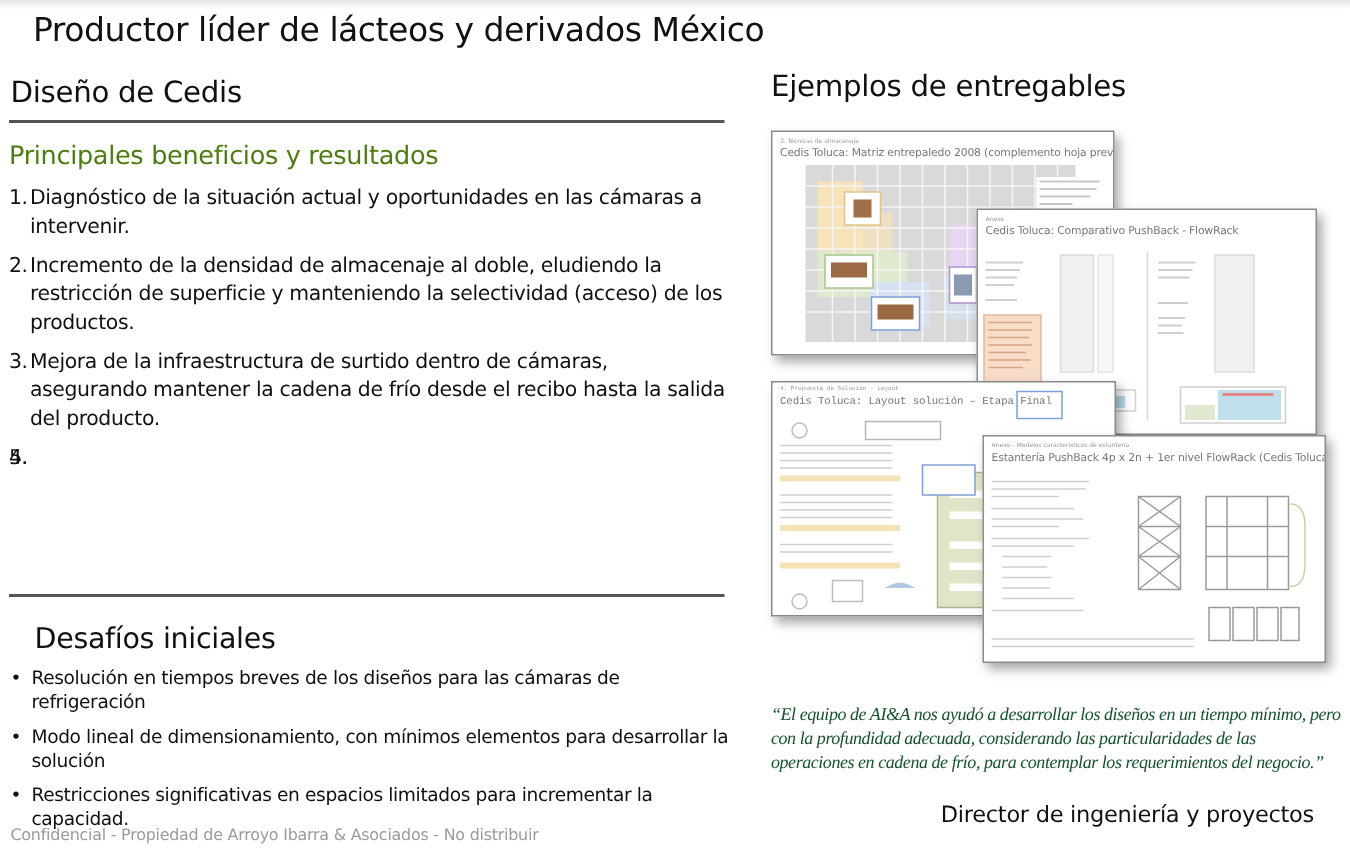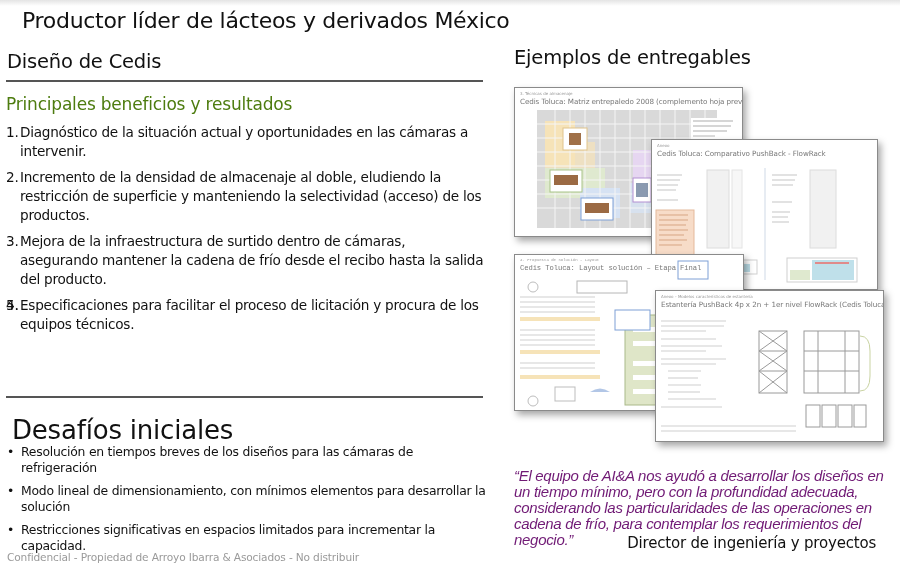--- a/index.html
+++ b/index.html
@@ -29,46 +29,46 @@
 
   .footer { position: absolute; left: 7px; top: 551px; font-size: 10.6px; color: #9a9a9a; letter-spacing: -0.15px; white-space: nowrap; }
 
   .thumb { position: absolute; background: #fff; border: 1px solid #8a8a8a;
     box-shadow: 3px 4px 7px rgba(0,0,0,0.35); overflow: hidden; filter: blur(0.45px); }
   .thumb .t-sup { position: absolute; left: 5px; top: 3px; font-size: 4px; color: #999; white-space: nowrap; }
   .thumb .t-title { position: absolute; left: 5px; top: 9px; font-size: 7.2px; color: #777; white-space: nowrap; letter-spacing: -0.1px; }
   .thumb svg { position: absolute; left: 0; top: 0; }
 
   .quote { position: absolute; left: 514px; top: 468px; width: 380px; font-style: italic;
-    font-size: 15px; line-height: 16px; letter-spacing: -0.3px; color: #701a75; font-family: Liberation Sans, sans-serif; }
+    font-size: 12px; line-height: 16px; letter-spacing: -0.3px; color: #14532d; font-family: Liberation Serif, serif; }
   .attribution { position: absolute; right: 24px; top: 534px; font-size: 15px; letter-spacing: -0.2px; color: #111; white-space: nowrap; }
 </style>
 </head>
 <body>
 
 <div class="top-band"></div>
 
 <h1 class="title">Productor líder de lácteos y derivados México</h1>
 
 <div class="section-title" style="left:7px; top:50px;">Diseño de Cedis</div>
 <div class="rule" style="left:6px; top:80px; width:477px;"></div>
 
 <div class="subhead" style="left:6px; top:94px;">Principales beneficios y resultados</div>
 
 <ol class="benefits">
   <li><span class="num">1.</span><span>Diagnóstico de la situación actual y oportunidades en las cámaras a intervenir.</span></li>
   <li><span class="num">2.</span><span>Incremento de la densidad de almacenaje al doble, eludiendo la restricción de superficie y manteniendo la selectividad (acceso) de los productos.</span></li>
   <li><span class="num">3.</span><span>Mejora de la infraestructura de surtido dentro de cámaras, asegurando mantener la cadena de frío desde el recibo hasta la salida del producto.</span></li>
   <li><span class="num">4.</span></li>
-  <li><span class="num">5.</span><span>Especificaciones para facilitar el proceso de licitación y procura de los equipos técnicos.</span></li>
+  <li><span class="num">5.</span></li>
 </ol>
 
 <div class="rule" style="left:6px; top:396px; width:477px;"></div>
 
-<div class="section-title" style="left:12px; top:415px; font-size:26px;">Desafíos iniciales</div>
+<div class="section-title" style="left:23px; top:415px; font-size:19px;">Desafíos iniciales</div>
 
 <ul class="challenges">
   <li><span class="dot">•</span><span>Resolución en tiempos breves de los diseños para las cámaras de refrigeración</span></li>
   <li><span class="dot">•</span><span>Modo lineal de dimensionamiento, con mínimos elementos para desarrollar la solución</span></li>
   <li><span class="dot">•</span><span>Restricciones significativas en espacios limitados para incrementar la capacidad.</span></li>
 </ul>
 
 <div class="footer">Confidencial - Propiedad de Arroyo Ibarra &amp; Asociados - No distribuir</div>
 
 <div class="section-title" style="left:514px; top:46px;">Ejemplos de entregables</div>

